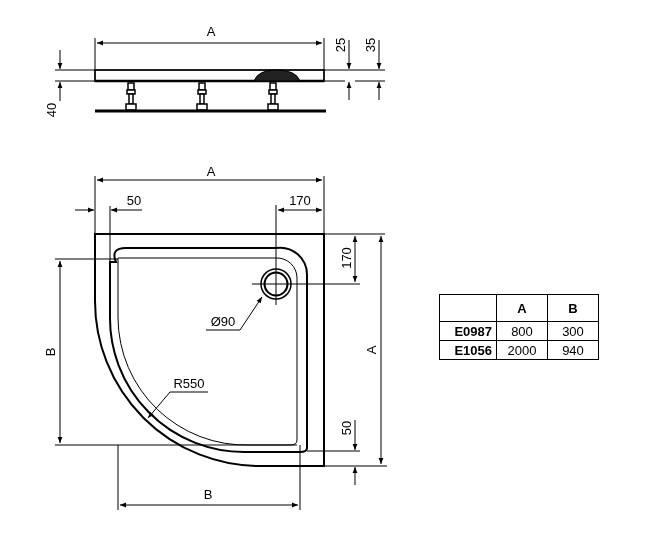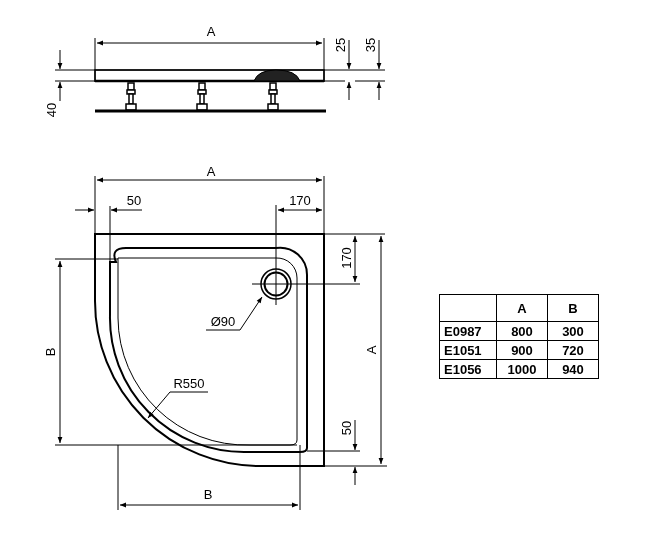--- a/index.html
+++ b/index.html
@@ -2,22 +2,22 @@
 <html><head>
 <meta charset="utf-8">
 <style>
   html, body { margin: 0; padding: 0; background: #ffffff; }
   body { width: 660px; height: 550px; position: relative; overflow: hidden; font-family: "Liberation Sans", sans-serif; }
   svg { position: absolute; left: 0; top: 0; }
   .lbl { font-family: "Liberation Sans", sans-serif; font-size: 13px; fill: #000; }
   .spec-table { position: absolute; left: 439px; top: 294px; border-collapse: collapse; font-family: "Liberation Sans", sans-serif; font-size: 13px; }
   .spec-table td, .spec-table th { border: 1.5px solid #000; height: 18px; padding: 0 4px; text-align: center; }
   .spec-table th { font-weight: bold; height: 26px; }
-  .spec-table td.code { font-weight: bold; text-align: left; width: 48px; }
-  .spec-table td.num { width: 42px; font-weight: bold; }
+  .spec-table td.code { font-weight: bold; text-align: right; width: 48px; }
+  .spec-table td.num { width: 42px; }
   .spec-table th.blank { width: 48px; }
 </style>
 </head>
 <body>
 
 <svg width="660" height="550" viewBox="0 0 660 550">
   <defs>
     <marker id="arr" viewBox="0 0 10 10" refX="10" refY="5" markerWidth="8" markerHeight="6" orient="auto-start-reverse">
       <path d="M0,1 L10,5 L0,9 z" fill="#000"></path>
     </marker>
@@ -138,23 +138,18 @@
     <th class="blank"></th>
     <th>A</th>
     <th>B</th>
   </tr>
   <tr>
     <td class="code">E0987</td>
     <td class="num">800</td>
     <td class="num">300</td>
   </tr>
   <tr>
-    <td class="code">E1051</td>
-    <td class="num">900</td>
-    <td class="num">720</td>
-  </tr>
-  <tr>
     <td class="code">E1056</td>
-    <td class="num">1000</td>
+    <td class="num">2000</td>
     <td class="num">940</td>
   </tr>
 </tbody>
   </table>
 
 </body></html>

